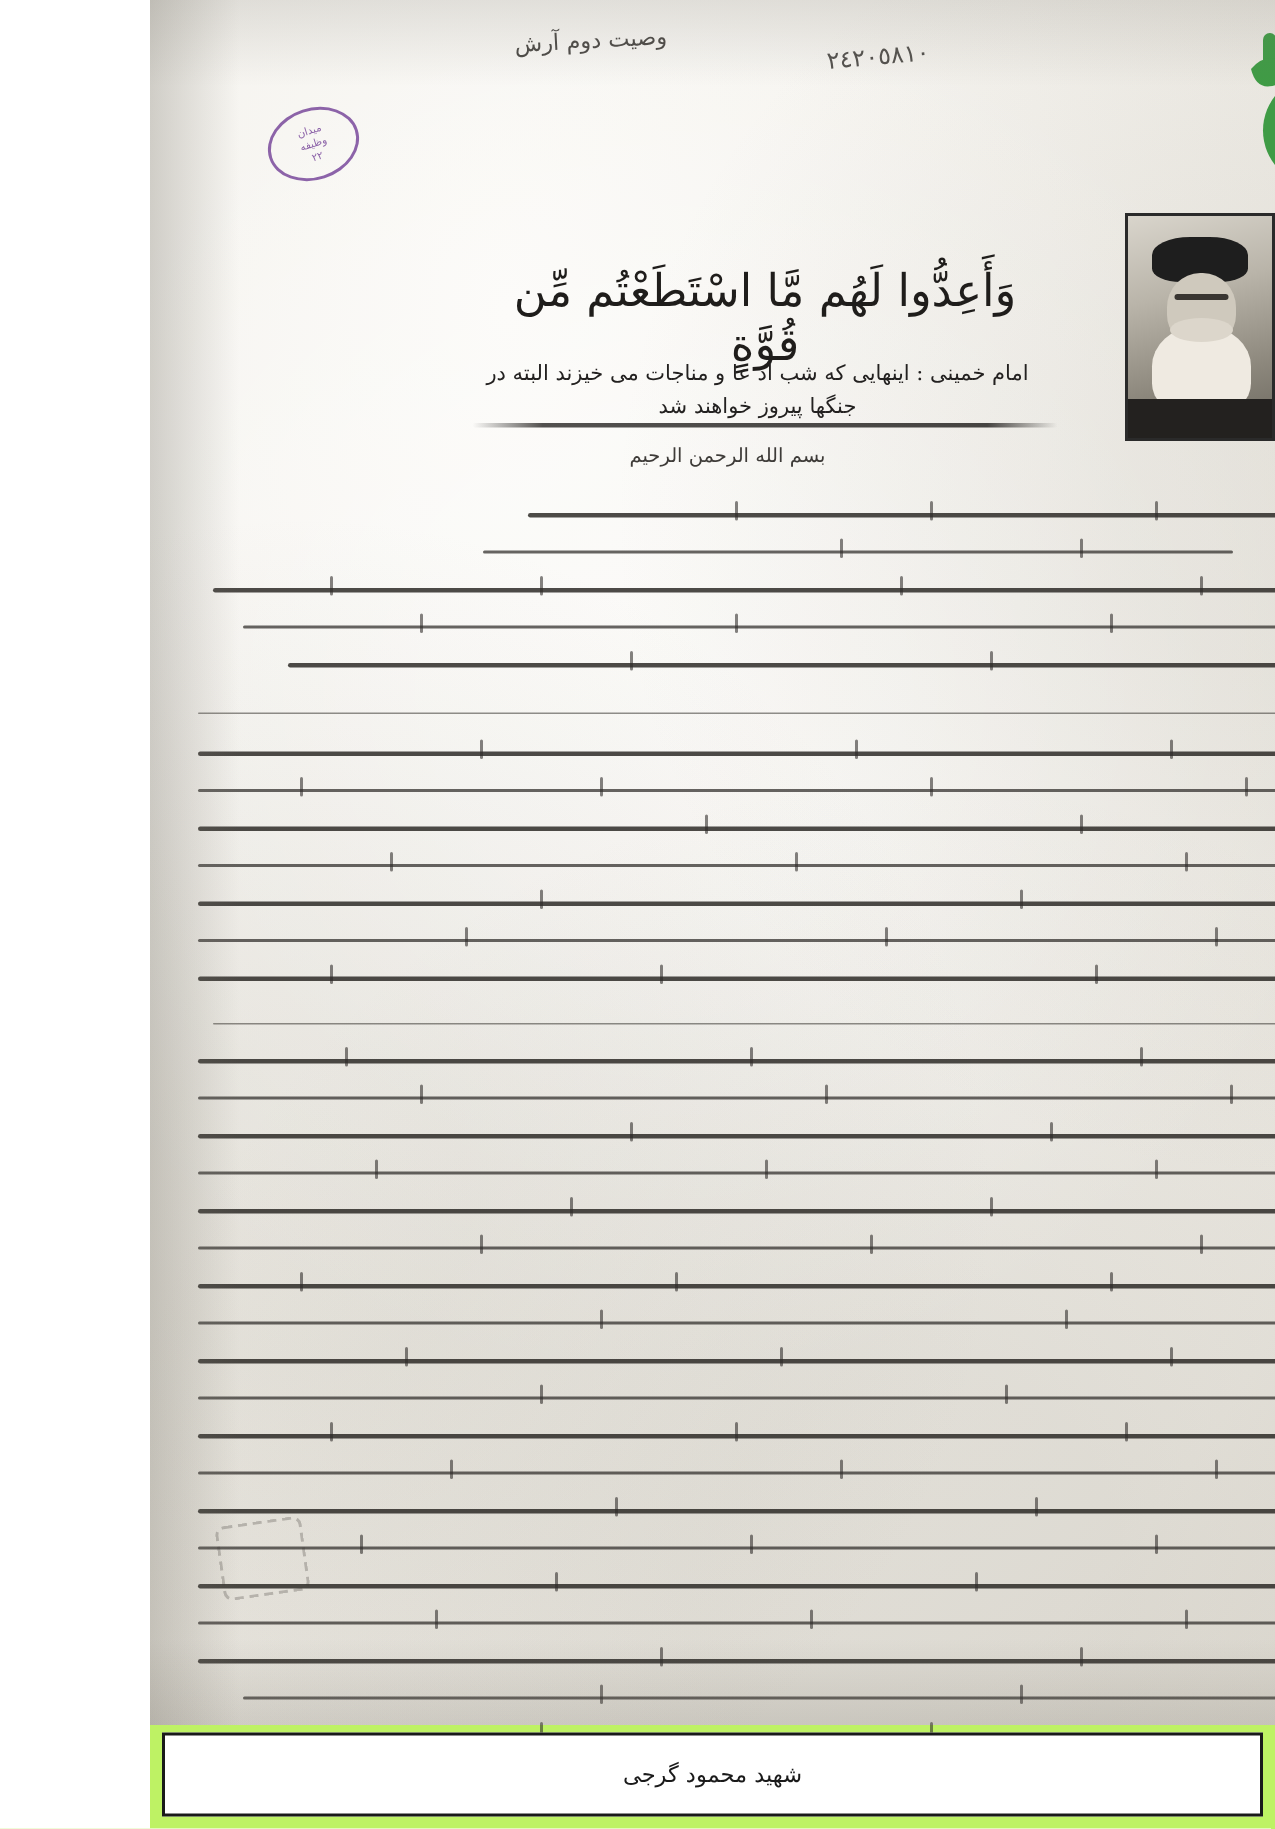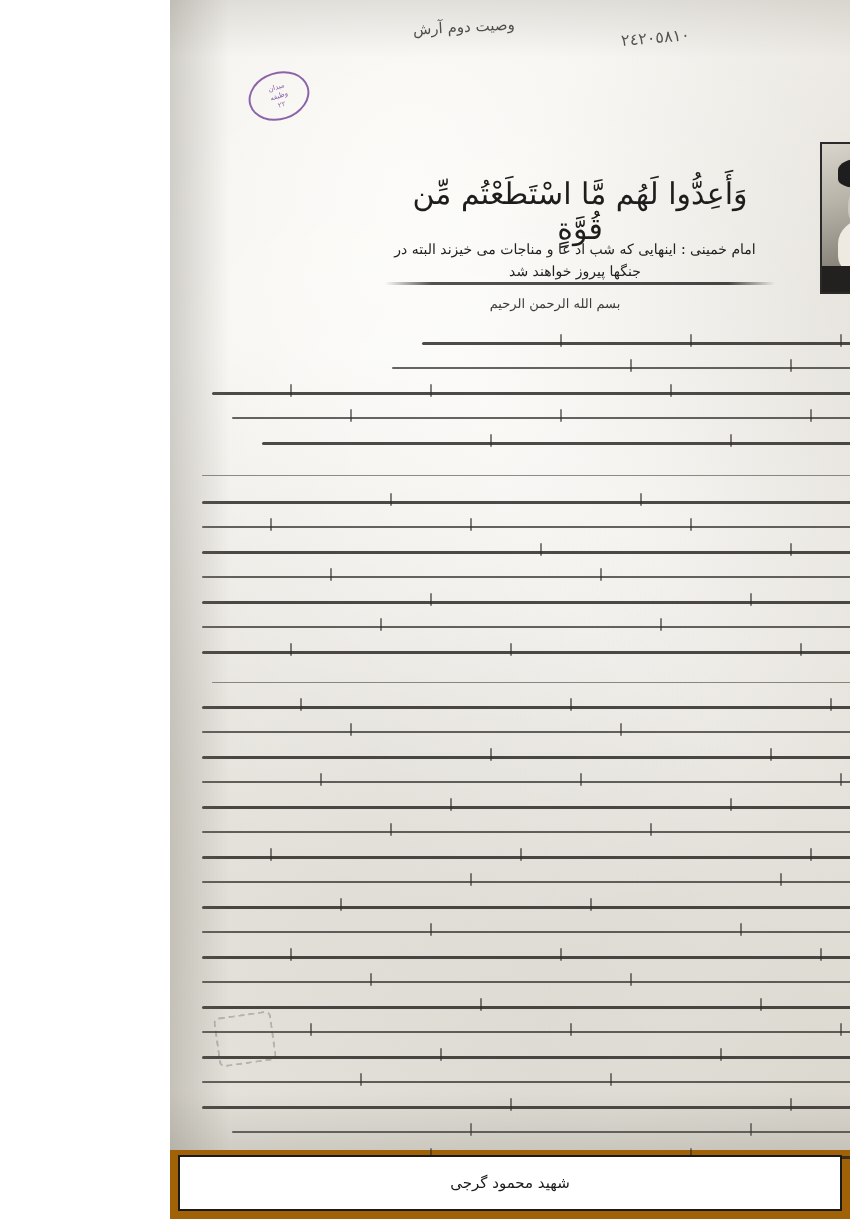--- a/index.html
+++ b/index.html
@@ -6,23 +6,23 @@
   html, body {
     margin: 0;
     padding: 0;
     background: #ffffff;
   }
   body {
     font-family: "DejaVu Sans", sans-serif;
   }
   .page {
     position: relative;
-    width: 680px;
+    width: 750px;
     height: 1219px;
-    background: #a16207;
+    background: #bef264;
     overflow: hidden;
   }
 
   
   .scan {
     position: absolute;
     left: 0;
     top: 0;
     width: 850px;
     height: 1150px;

